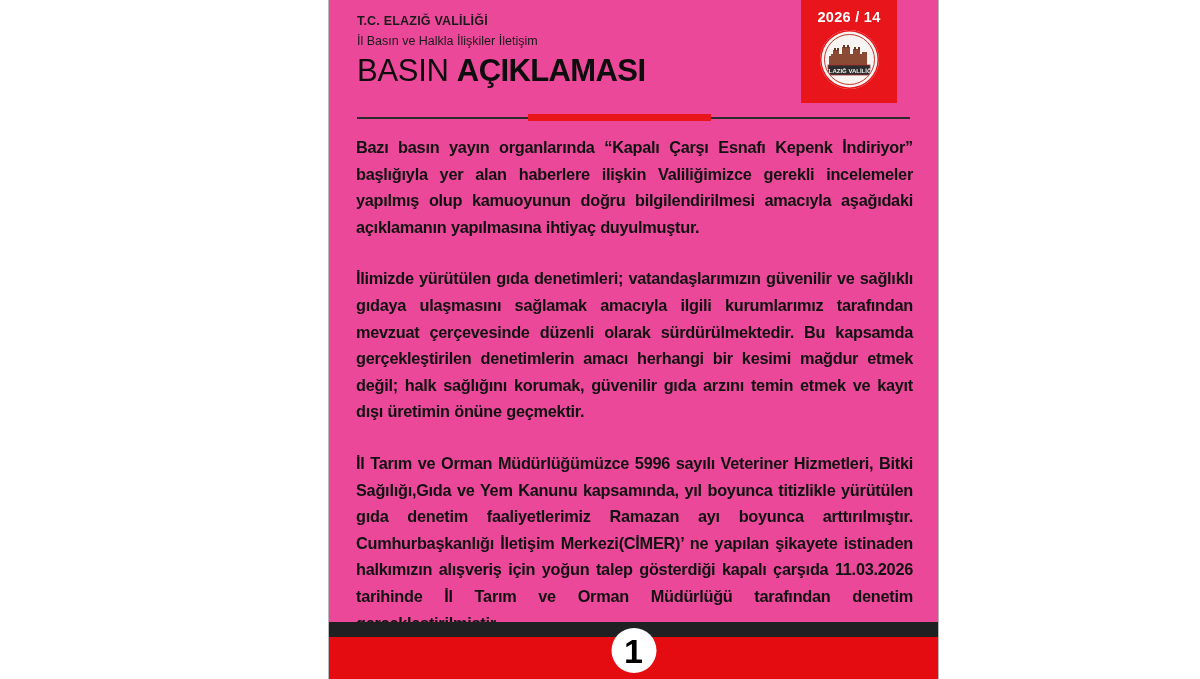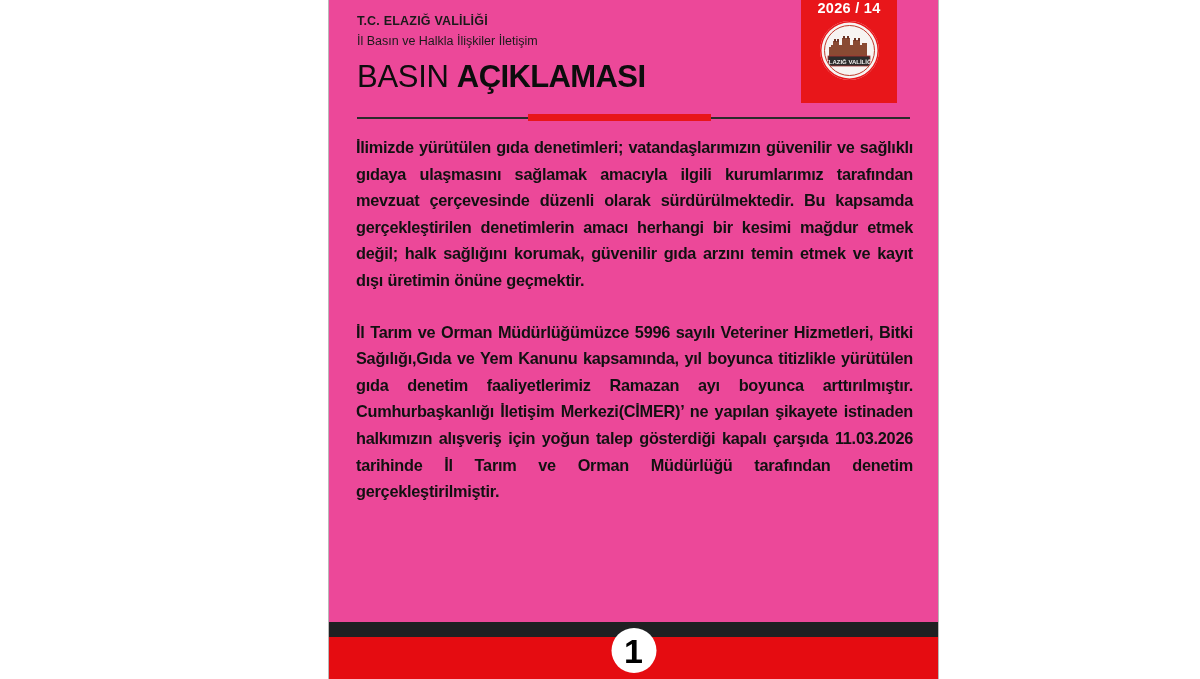--- a/index.html
+++ b/index.html
@@ -46,41 +46,42 @@
   }
   .org-line2 {
     font-size: 12.5px;
     font-weight: normal;
     color: #1a1a1a;
     line-height: 19px;
     margin-top: 3px;
     white-space: nowrap;
   }
   .doc-title {
-    margin-top: 8px;
+    margin-top: 2px;
     font-size: 31px;
     line-height: 35px;
     color: #0d0d0d;
     white-space: nowrap;
     letter-spacing: -0.3px;
   }
   .doc-title .t-light { font-weight: 400; }
   .doc-title .t-bold  { font-weight: 800; letter-spacing: -0.6px;}
 
   
   #badge-box {
     position: absolute;
     right: 41px;
     top: 0px;
     width: 96px;
     height: 103px;
     background: #e8161a;
     display: flex;
     flex-direction: column;
     align-items: center;
+    padding-top: 9px;
     box-sizing: border-box;
   }
   #badge-number {
     color: #ffffff;
     font-size: 14.5px;
     font-weight: bold;
     letter-spacing: 0.3px;
     line-height: 16px;
   }
   #seal {
@@ -234,20 +235,21 @@
       </div>
     </div>
   </div>
 
   <div id="divider">
     <div class="rule-base"></div>
     <div class="rule-accent"></div>
   </div>
 
   <div id="body-copy">
+    <p class="para">Bazı basın yayın organlarında “Kapalı Çarşı Esnafı Kepenk İndiriyor” başlığıyla yer alan haberlere ilişkin Valiliğimizce gerekli incelemeler yapılmış olup kamuoyunun doğru bilgilendirilmesi amacıyla aşağıdaki açıklamanın yapılmasına ihtiyaç duyulmuştur.</p>
     <p class="para">İlimizde yürütülen gıda denetimleri; vatandaşlarımızın güvenilir ve sağlıklı gıdaya ulaşmasını sağlamak amacıyla ilgili kurumlarımız tarafından mevzuat çerçevesinde düzenli olarak sürdürülmektedir. Bu kapsamda gerçekleştirilen denetimlerin amacı herhangi bir kesimi mağdur etmek değil; halk sağlığını korumak, güvenilir gıda arzını temin etmek ve kayıt dışı üretimin önüne geçmektir.</p>
     <p class="para">İl Tarım ve Orman Müdürlüğümüzce 5996 sayılı Veteriner Hizmetleri, Bitki Sağılığı,Gıda ve Yem Kanunu kapsamında, yıl boyunca titizlikle yürütülen gıda denetim faaliyetlerimiz Ramazan ayı boyunca arttırılmıştır. Cumhurbaşkanlığı İletişim Merkezi(CİMER)’ ne yapılan şikayete istinaden halkımızın alışveriş için yoğun talep gösterdiği kapalı çarşıda 11.03.2026 tarihinde İl Tarım ve Orman Müdürlüğü tarafından denetim gerçekleştirilmiştir.</p>
   </div>
 
   <div id="footer">
     <div id="footer-dark"></div>
     <div id="footer-red"></div>
     <div id="page-badge">
       <span id="page-badge-num">1</span>
     </div>

